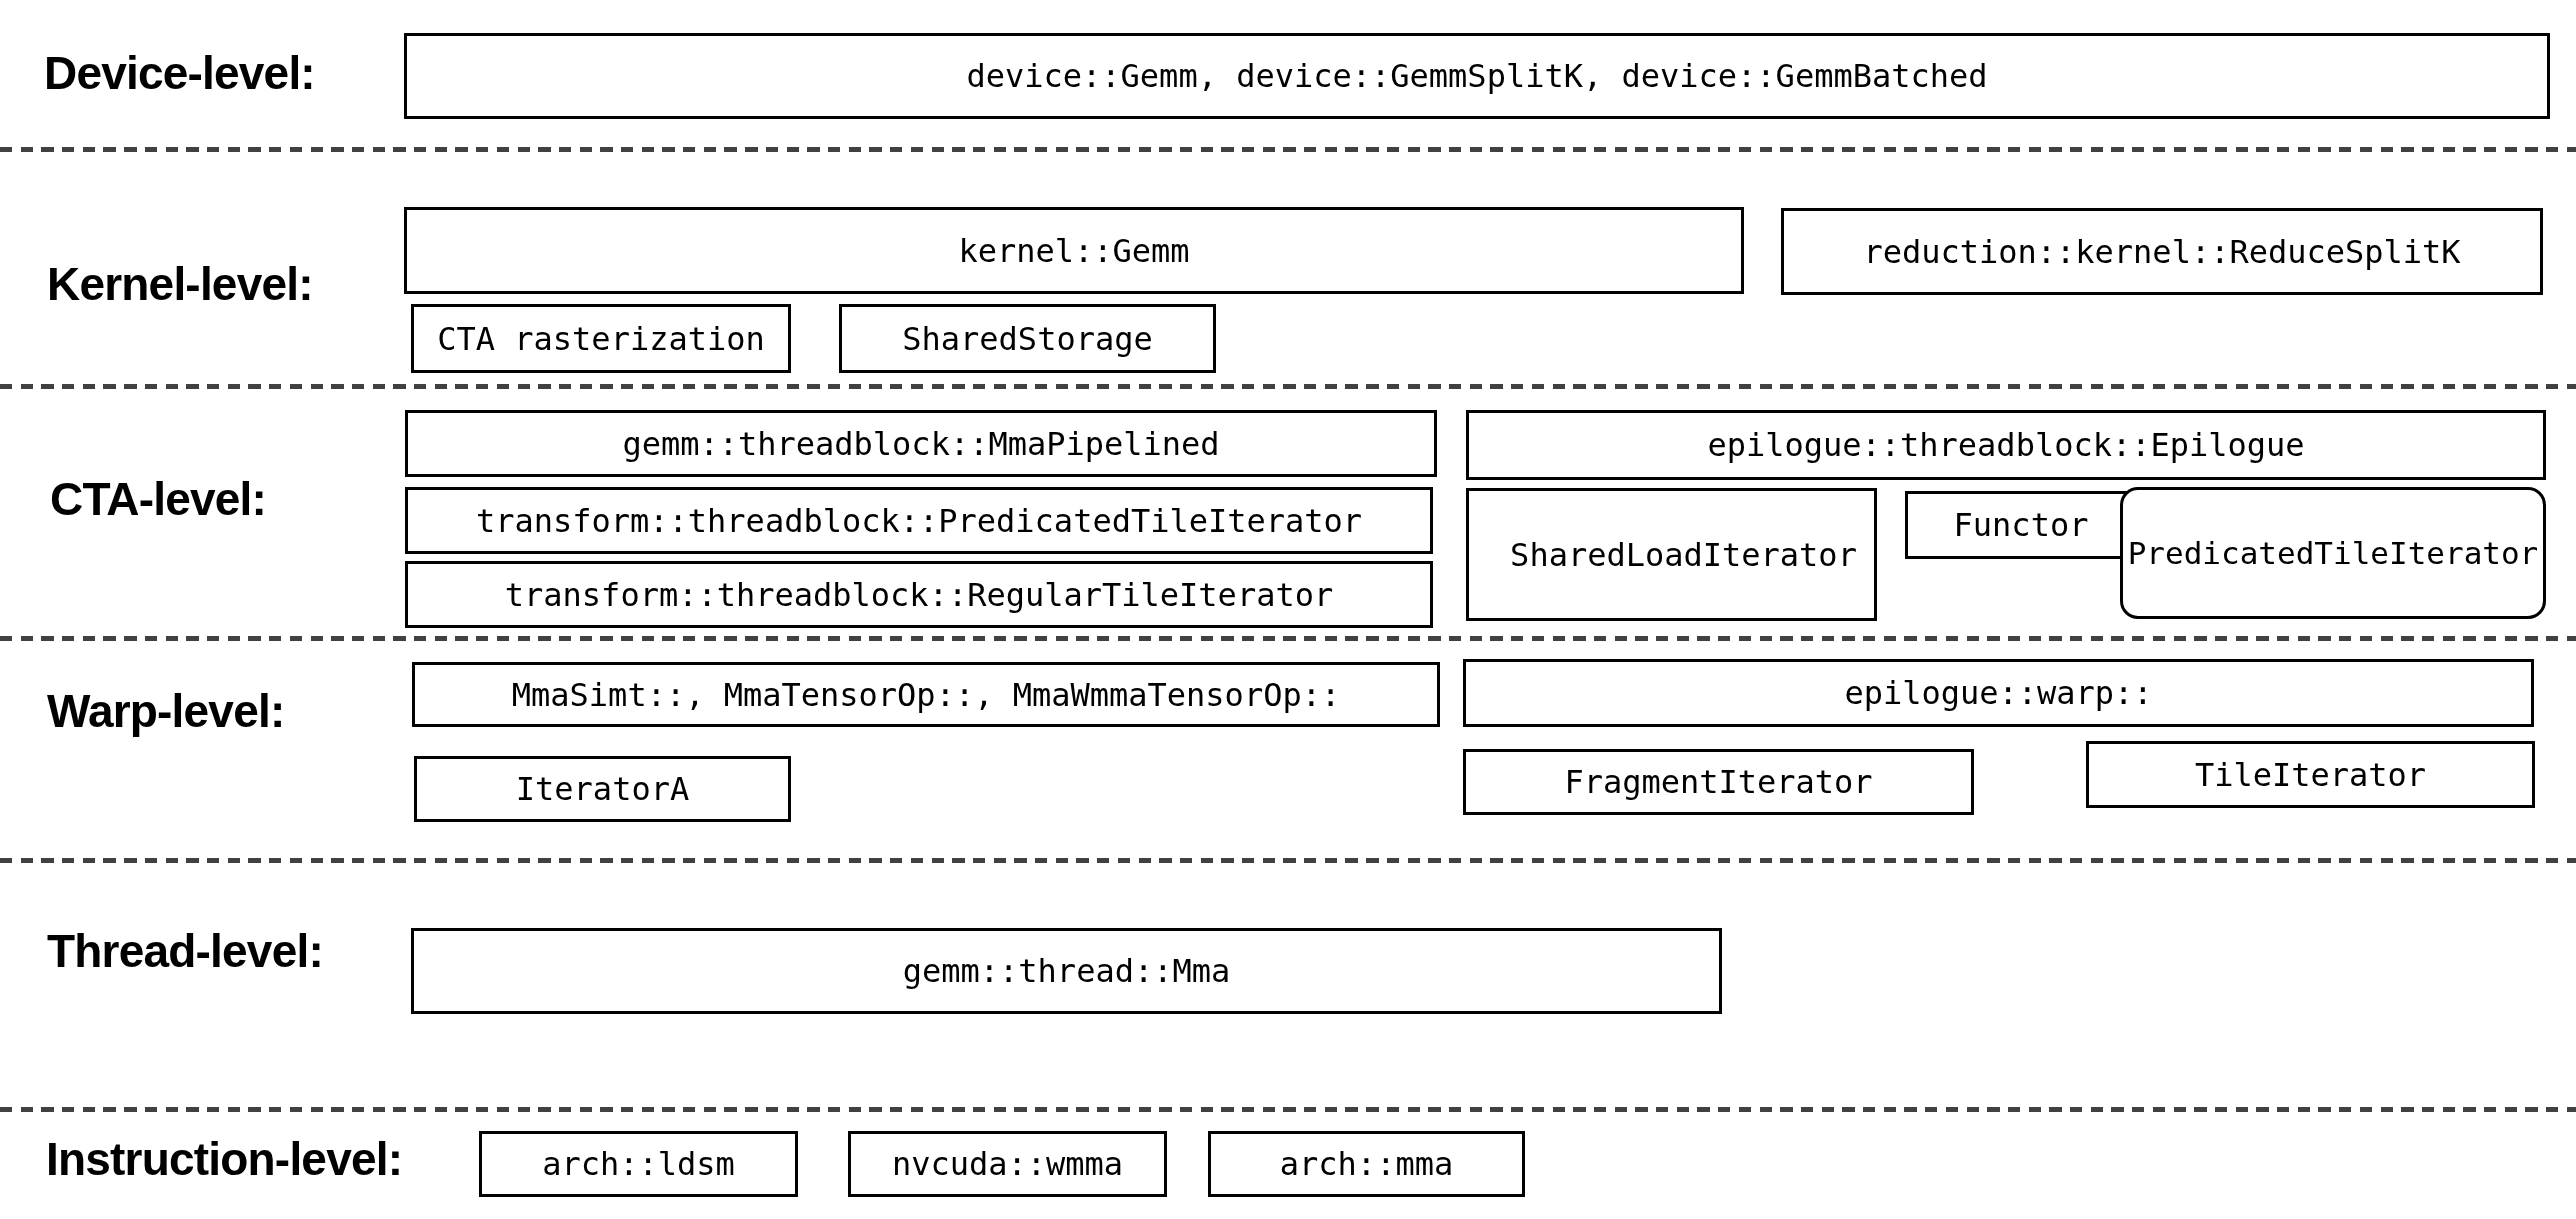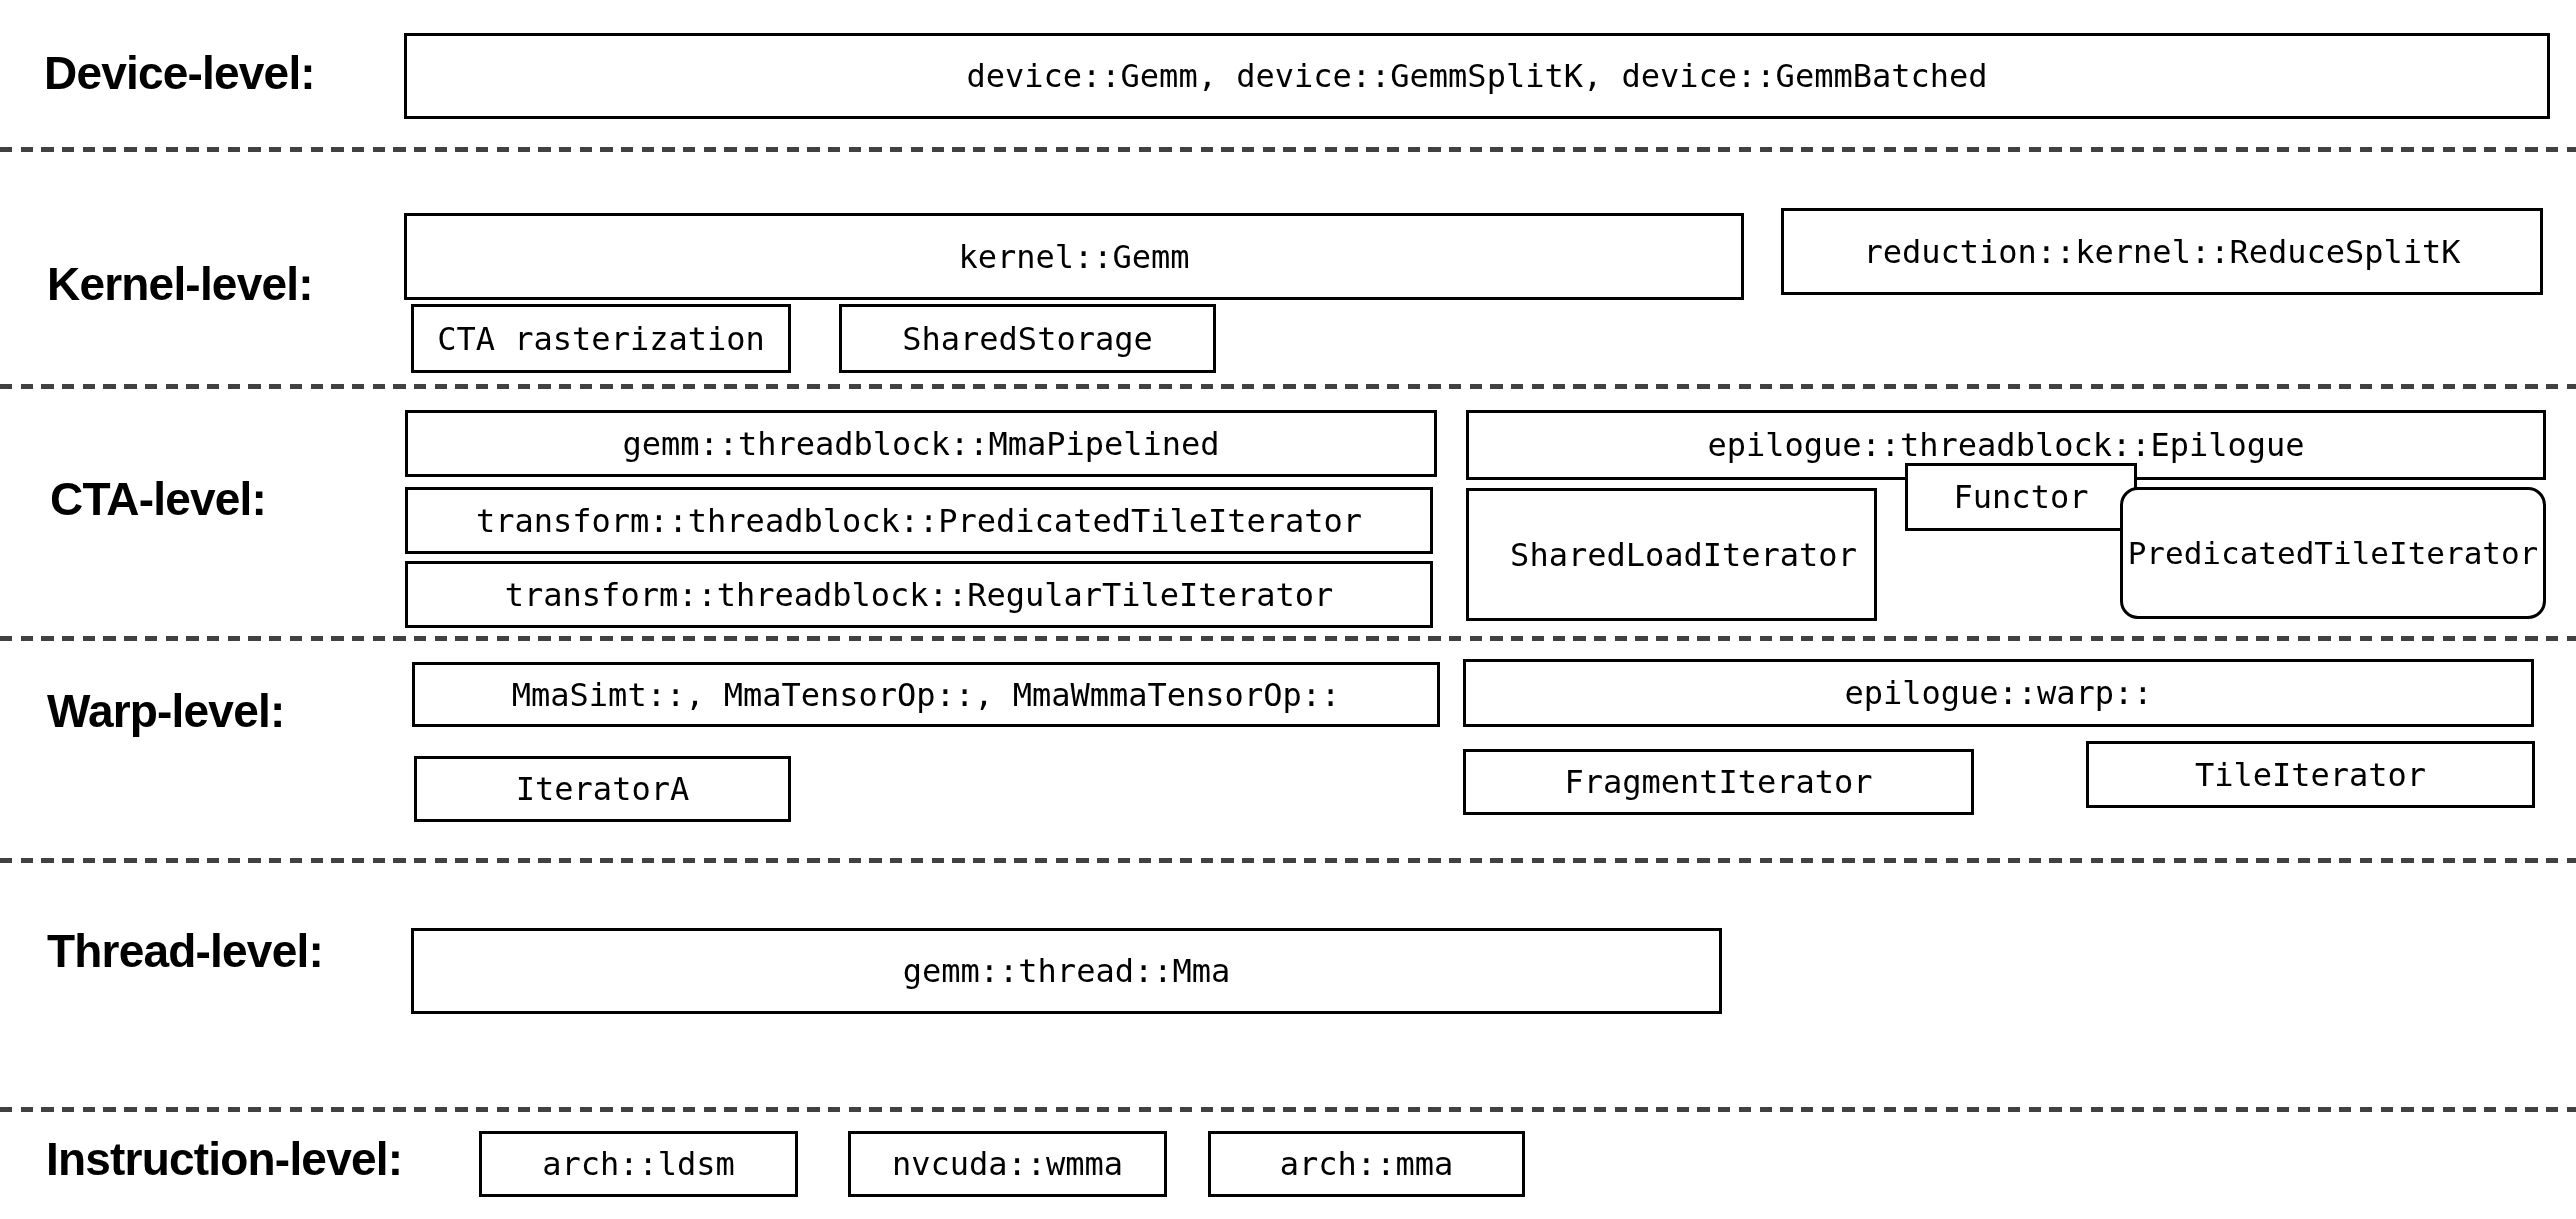--- a/index.html
+++ b/index.html
@@ -44,34 +44,34 @@
     background: repeating-linear-gradient(90deg, #414141 0 12.3px, transparent 12.3px 20.7px);
   }
 
   
   #lbl-device { left: 44px; top: 74px; }
   #box-device-gemm { left: 404px; top: 33px; width: 2146px; height: 86px; }
   #sep-1 { top: 147px; }
 
   
   #lbl-kernel { left: 47px; top: 285px; }
-  #box-kernel-gemm { left: 404px; top: 213px; width: 1340px; height: 87px; }
+  #box-kernel-gemm { left: 404px; top: 207px; width: 1340px; height: 87px; }
   #box-reduce-splitk { left: 1781px; top: 208px; width: 762px; height: 87px; }
   #box-cta-raster { left: 411px; top: 304px; width: 380px; height: 69px; }
   #box-shared-storage { left: 839px; top: 304px; width: 377px; height: 69px; }
   #sep-2 { top: 384px; }
 
   
   #lbl-cta { left: 50px; top: 500px; }
   #box-mma-pipelined { left: 405px; top: 410px; width: 1032px; height: 67px; }
   #box-pred-tile-transform { left: 405px; top: 487px; width: 1028px; height: 67px; }
   #box-regular-tile { left: 405px; top: 561px; width: 1028px; height: 67px; }
   #box-epilogue-tb { left: 1466px; top: 410px; width: 1080px; height: 70px; }
   #box-shared-load-it { left: 1466px; top: 488px; width: 411px; height: 133px; padding-left: 24px; }
-  #box-functor { left: 1905px; top: 463px; width: 232px; height: 68px; }
+  #box-functor { left: 1905px; top: 491px; width: 232px; height: 68px; }
   #box-pred-tile-epi { left: 2120px; top: 487px; width: 426px; height: 132px; }
   #sep-3 { top: 636px; }
 
   
   #lbl-warp { left: 47px; top: 712px; }
   #box-mma-warp { left: 412px; top: 662px; width: 1028px; height: 65px; }
   #box-epilogue-warp { left: 1463px; top: 659px; width: 1071px; height: 68px; }
   #box-iterator-a { left: 414px; top: 756px; width: 377px; height: 66px; }
   #box-iterator-b { left: 805px; top: 754px; width: 379px; height: 69px; }
   #box-fragment-it { left: 1463px; top: 749px; width: 511px; height: 66px; }

